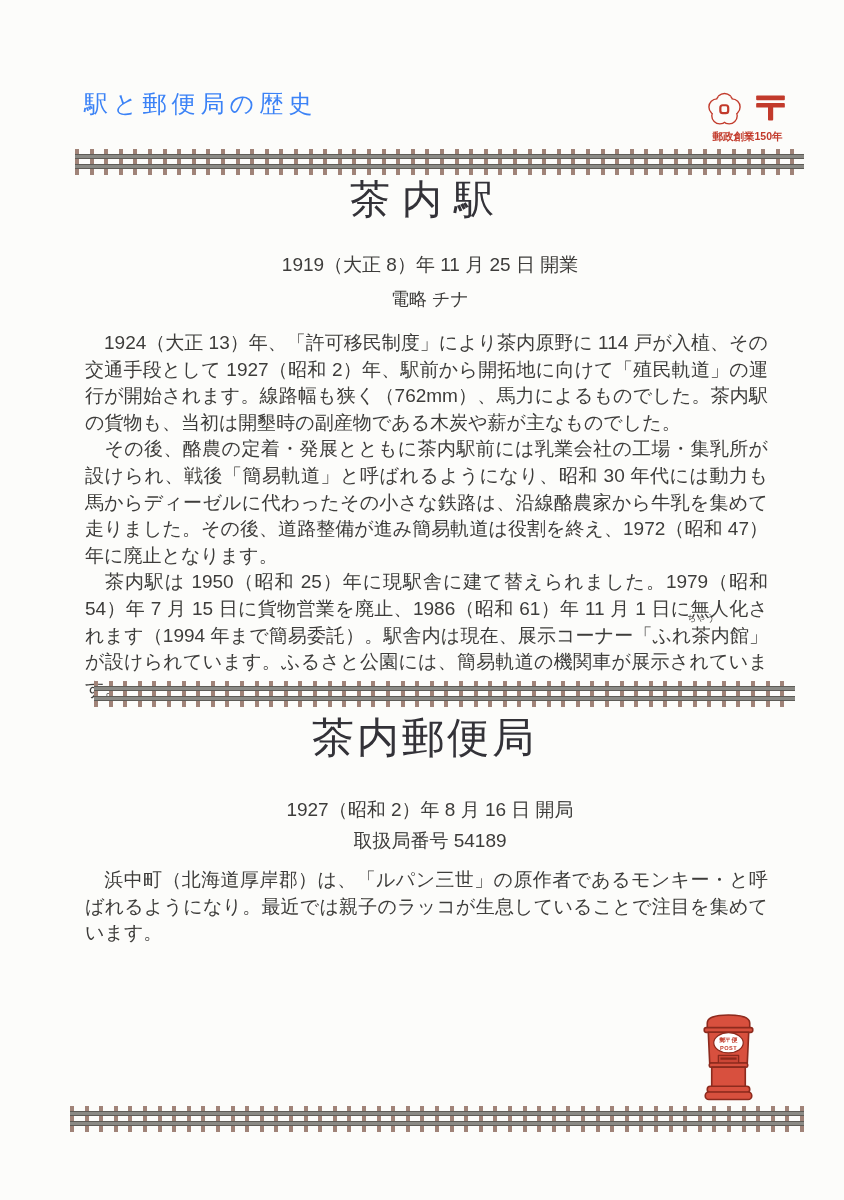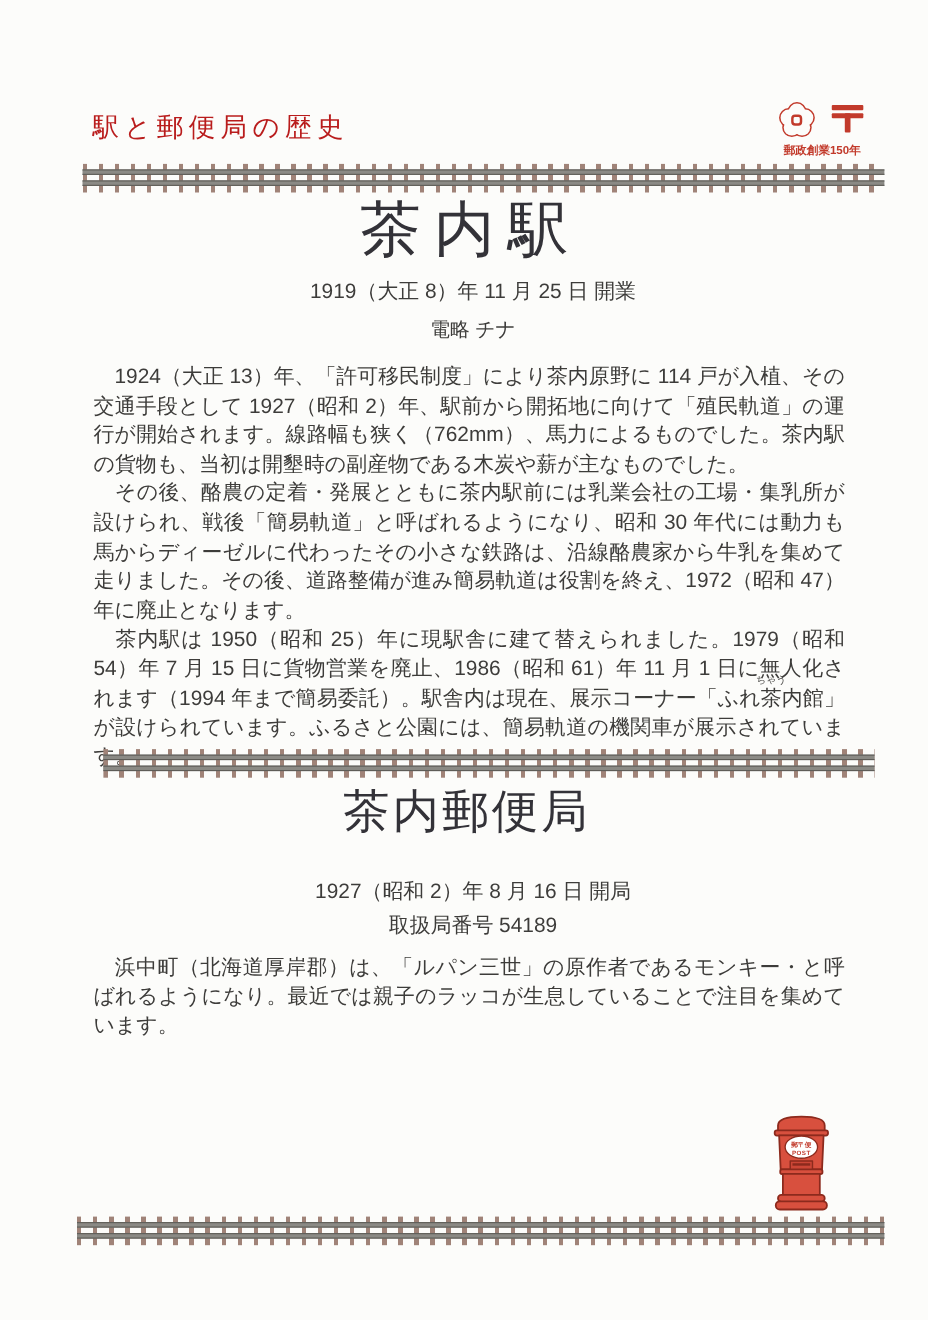--- a/index.html
+++ b/index.html
@@ -6,39 +6,39 @@
   body{
     width:844px;height:1200px;position:relative;overflow:hidden;
     background:#fcfcfa;
     font-family:"Liberation Sans","DejaVu Sans",sans-serif;
     color:#3d3c3a;
   }
   .abs{position:absolute;}
   .center{left:0;right:0;text-align:center;padding-left:16px;}
 
   
-  .doc-title{left:84px;top:100px;font-size:24px;letter-spacing:5px;color:#b91c1c;font-weight:500;}
+  .doc-title{left:84px;top:88px;font-size:24px;letter-spacing:5px;color:#3b82f6;font-weight:500;}
   .logo{left:698px;top:90px;width:99px;text-align:center;}
   .logo-row{display:flex;justify-content:center;align-items:flex-start;gap:9px;}
   .logo-caption{margin-top:3px;font-size:10.5px;font-weight:bold;color:#c23a2b;white-space:nowrap;}
 
   
   .track{height:26px;}
   .ties{position:absolute;top:0;bottom:0;left:0;right:0;
     background:repeating-linear-gradient(90deg,#a08378 0 4px,rgba(0,0,0,0) 4px 14.6px);}
   .rail{position:absolute;left:0;right:0;height:3.6px;background:#8b8a85;
     border-top:1.4px solid #5e5c57;border-bottom:1.4px solid #5e5c57;}
   .r1{top:4.6px;} .r2{top:14.8px;}
   .track1{left:75px;top:149px;width:729px;}
   .track2{left:94px;top:681px;width:701px;}
   .track3{left:70px;top:1106px;width:734px;}
 
   
   .serif-title{font-family:"Liberation Serif","DejaVu Serif",serif;color:#333238;font-weight:500;}
-  .station-title{top:172px;font-size:55px;letter-spacing:12px;padding-left:12px;font-family:Liberation Serif, serif;}
+  .station-title{top:172px;font-size:40px;letter-spacing:12px;padding-left:12px;font-family:Liberation Serif, serif;}
   .po-title{top:710px;font-size:42px;letter-spacing:3px;padding-left:5px;}
   .sub-line{font-size:19px;color:#3d3c3a;}
   .station-date{top:252px;}
   .station-telegraph{top:287px;font-size:18px;}
   .po-date{top:797px;}
   .po-number{top:828px;}
 
   
   .body-text{left:85px;width:683px;font-size:19px;line-height:26.6px;
     text-align:justify;color:#3d3c3a;}

